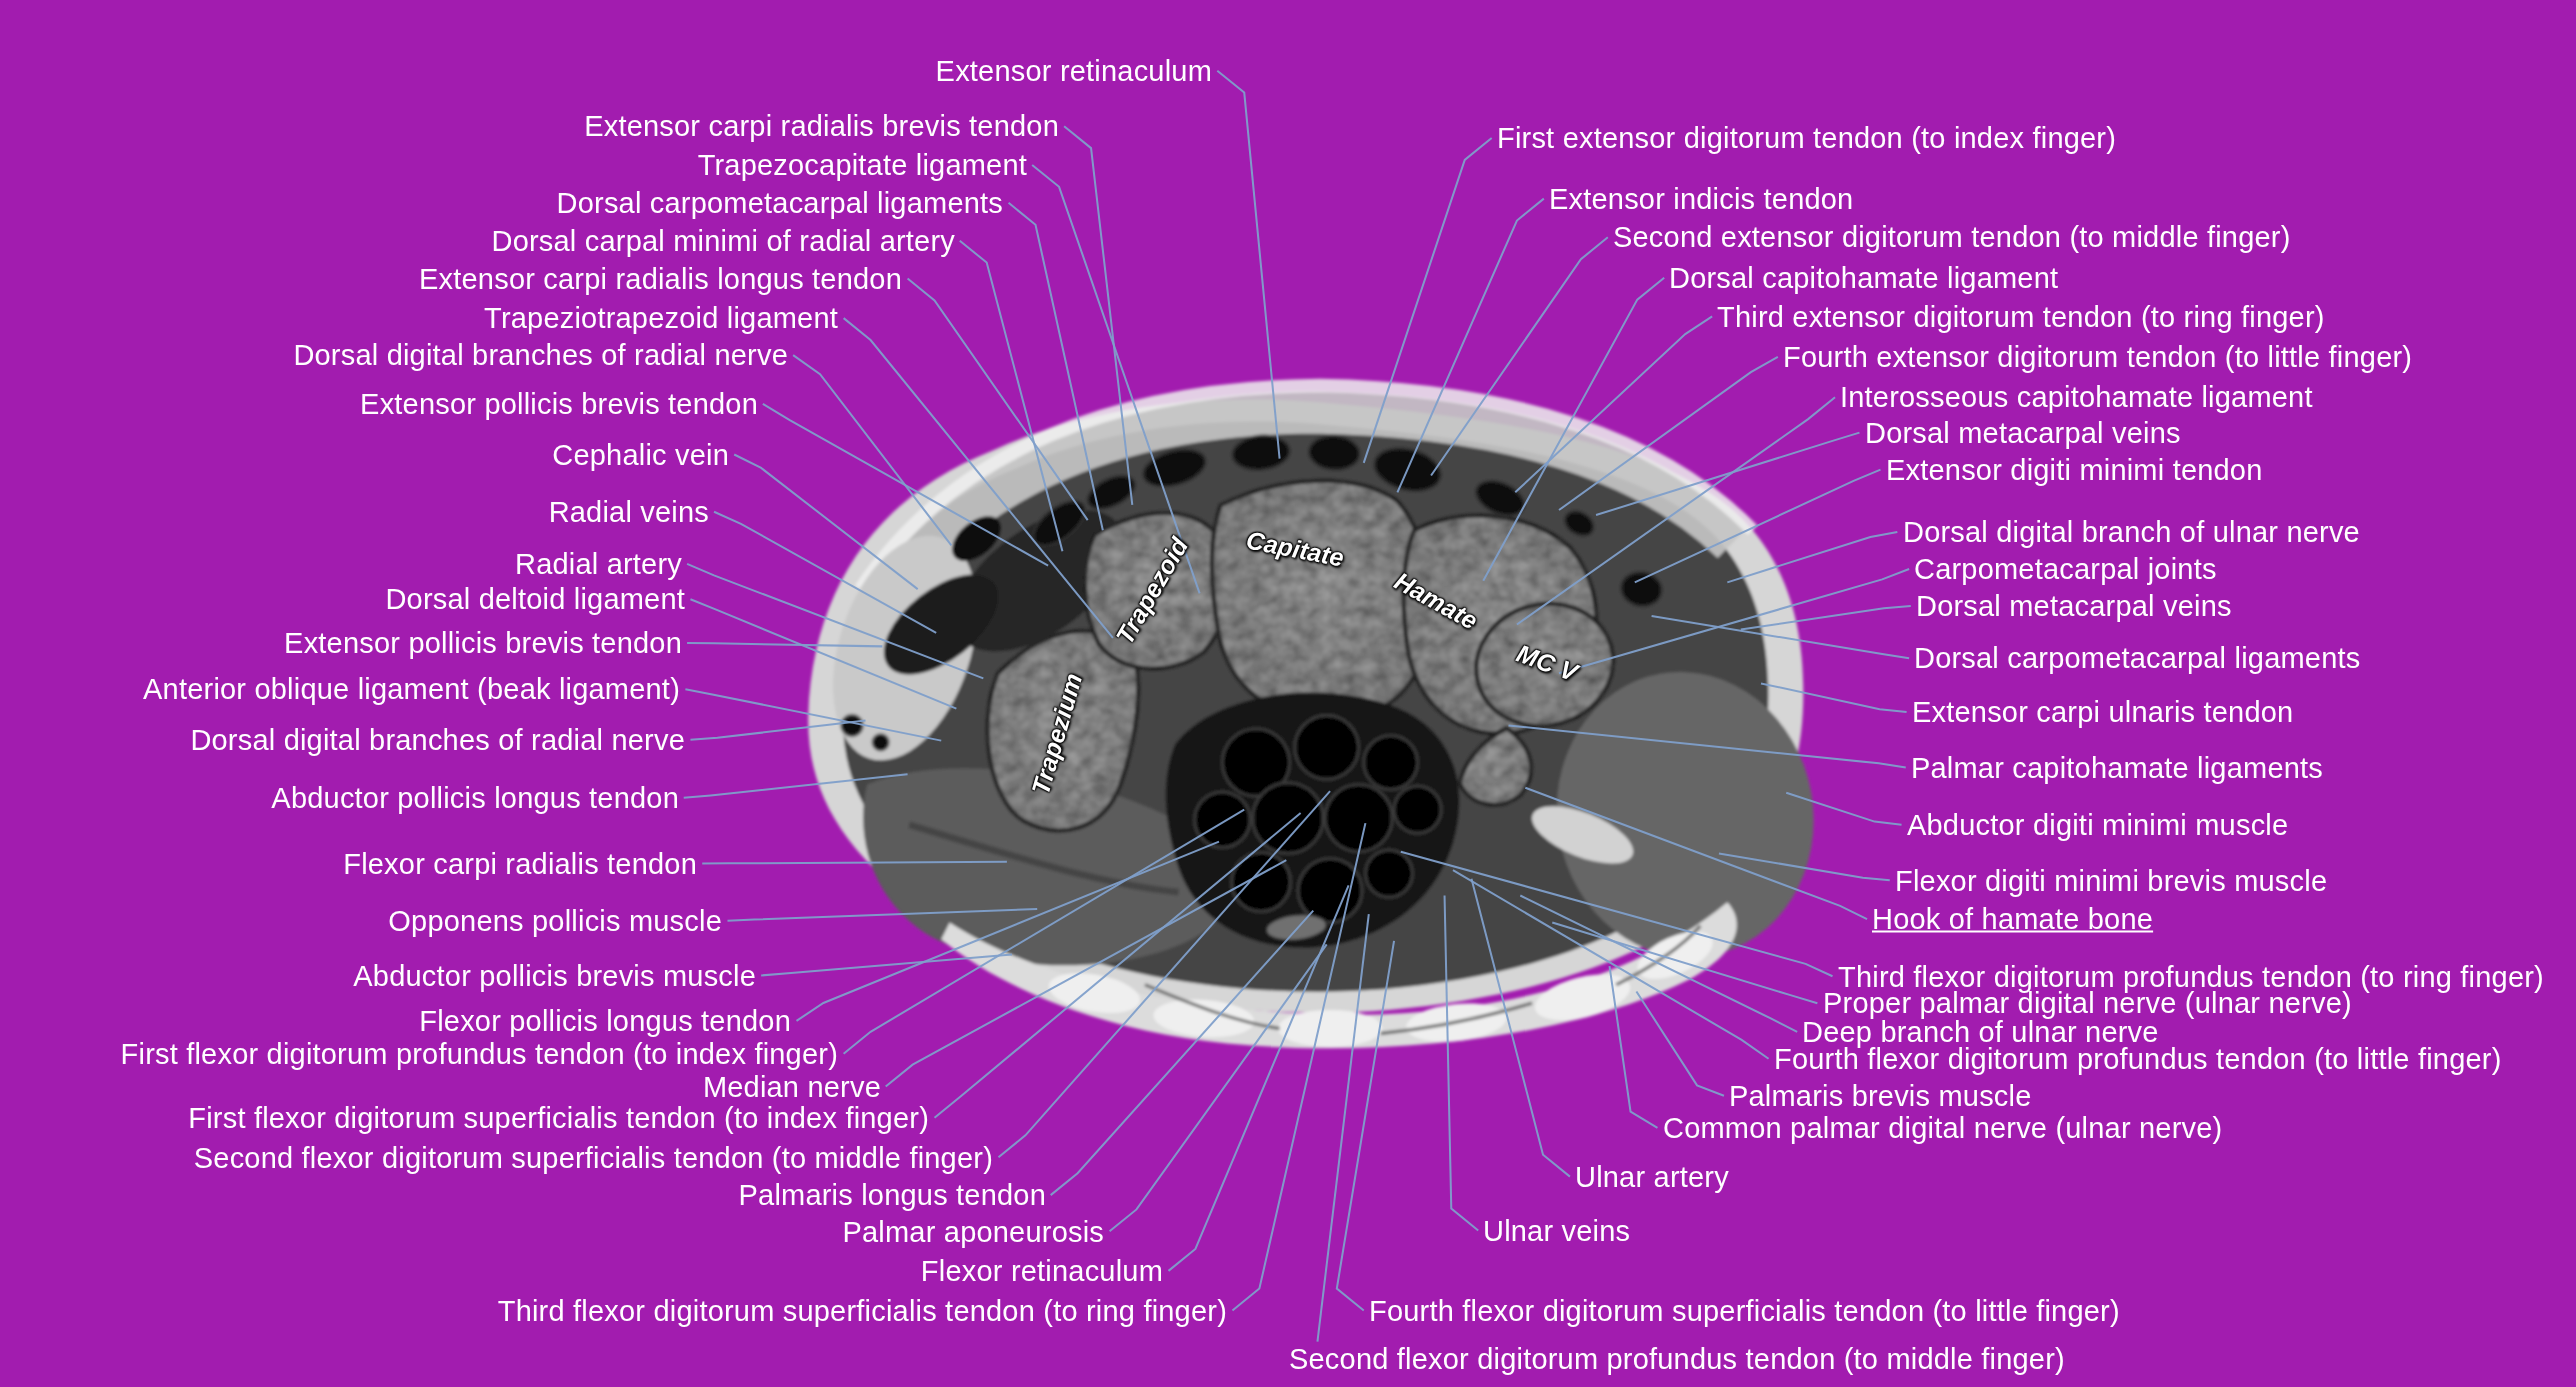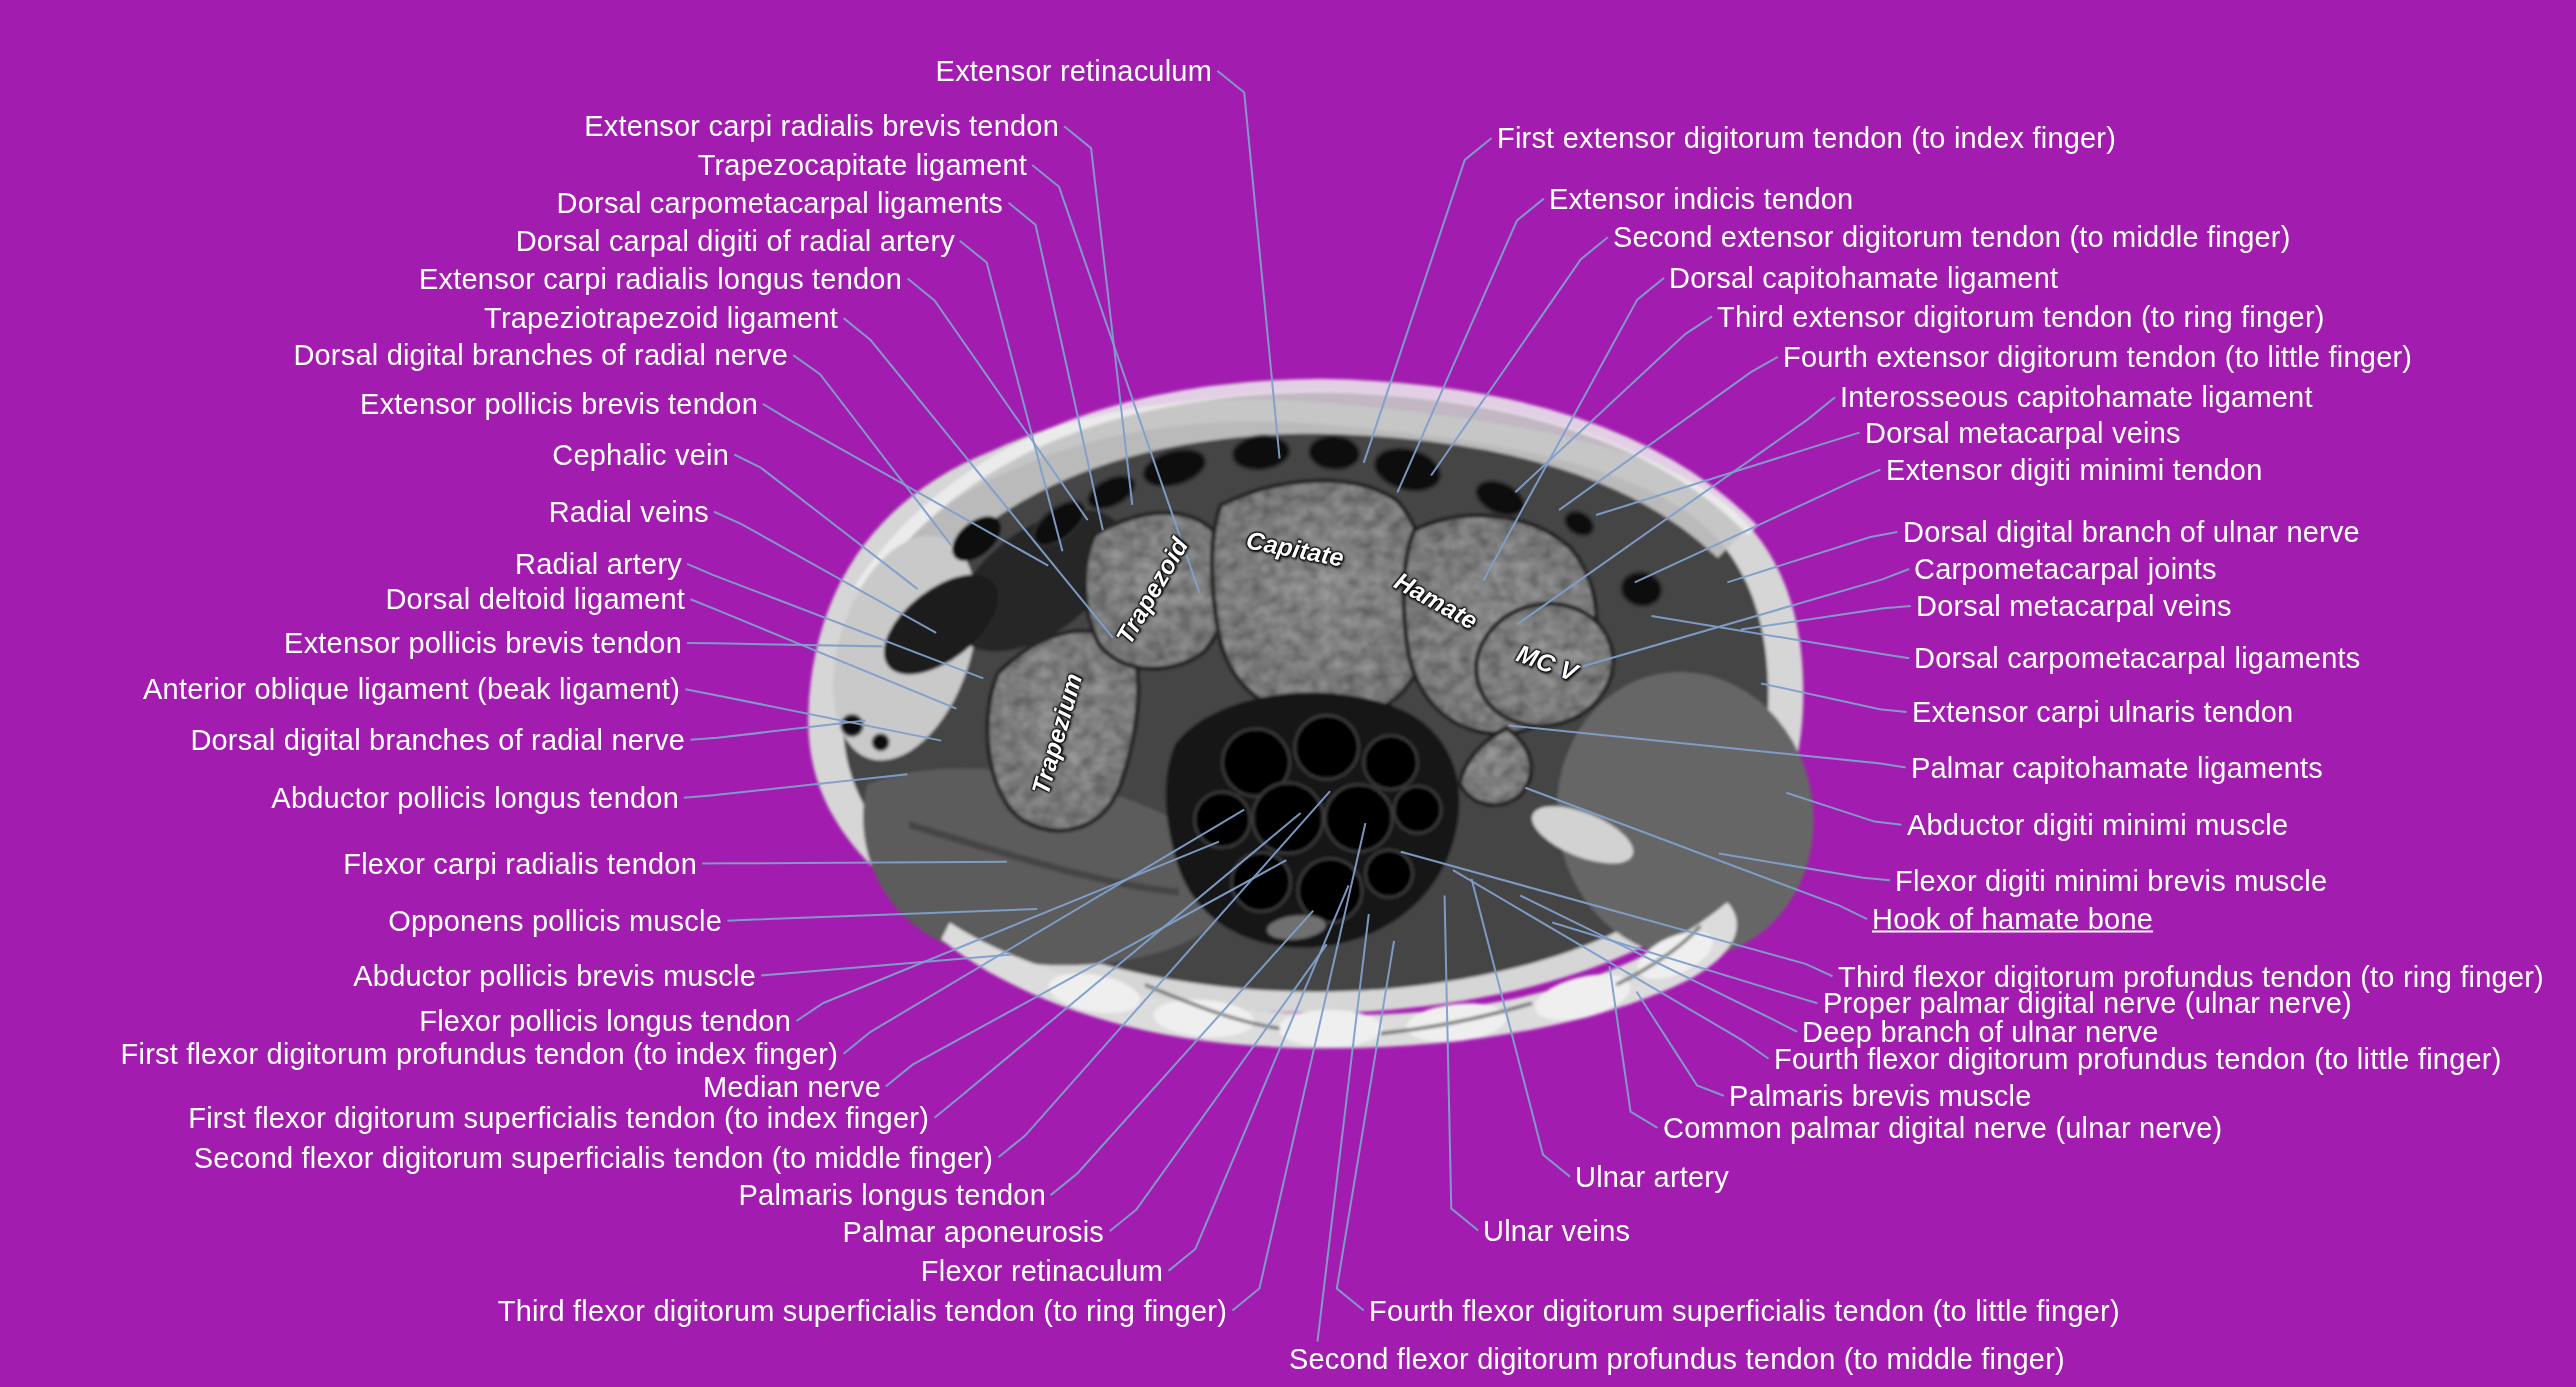--- a/index.html
+++ b/index.html
@@ -183,21 +183,21 @@
       <polyline points="1756,1462 1724,1436 1716,1064" fill="none" stroke="#7f9fca" stroke-width="2.4" opacity="0.95"></polyline>
       <polyline points="1620,1557 1588,1531 1656,1118" fill="none" stroke="#7f9fca" stroke-width="2.4" opacity="0.95"></polyline>
       <polyline points="1565,1594 1626,1086" fill="none" stroke="#7f9fca" stroke-width="2.4" opacity="0.95"></polyline>
     </svg>
 
   <div id="labels">
       <div class="ann left" style="right: 1364px; top: 71px;">Extensor retinaculum</div>
       <div class="ann left" style="right: 1517px; top: 126px;">Extensor carpi radialis brevis tendon</div>
       <div class="ann left" style="right: 1549px; top: 165px;">Trapezocapitate ligament</div>
       <div class="ann left" style="right: 1573px; top: 203px;">Dorsal carpometacarpal ligaments</div>
-      <div class="ann left" style="right: 1621px; top: 241px;">Dorsal carpal digiti of radial artery</div>
+      <div class="ann left" style="right: 1621px; top: 241px;">Dorsal carpal minimi of radial artery</div>
       <div class="ann left" style="right: 1674px; top: 279px;">Extensor carpi radialis longus tendon</div>
       <div class="ann left" style="right: 1738px; top: 318px;">Trapeziotrapezoid ligament</div>
       <div class="ann left" style="right: 1788px; top: 355px;">Dorsal digital branches of radial nerve</div>
       <div class="ann left" style="right: 1818px; top: 404px;">Extensor pollicis brevis tendon</div>
       <div class="ann left" style="right: 1847px; top: 455px;">Cephalic vein</div>
       <div class="ann left" style="right: 1867px; top: 512px;">Radial veins</div>
       <div class="ann left" style="right: 1894px; top: 564px;">Radial artery</div>
       <div class="ann left" style="right: 1891px; top: 599px;">Dorsal deltoid ligament</div>
       <div class="ann left" style="right: 1894px; top: 643px;">Extensor pollicis brevis tendon</div>
       <div class="ann left" style="right: 1896px; top: 689px;">Anterior oblique ligament (beak ligament)</div>

